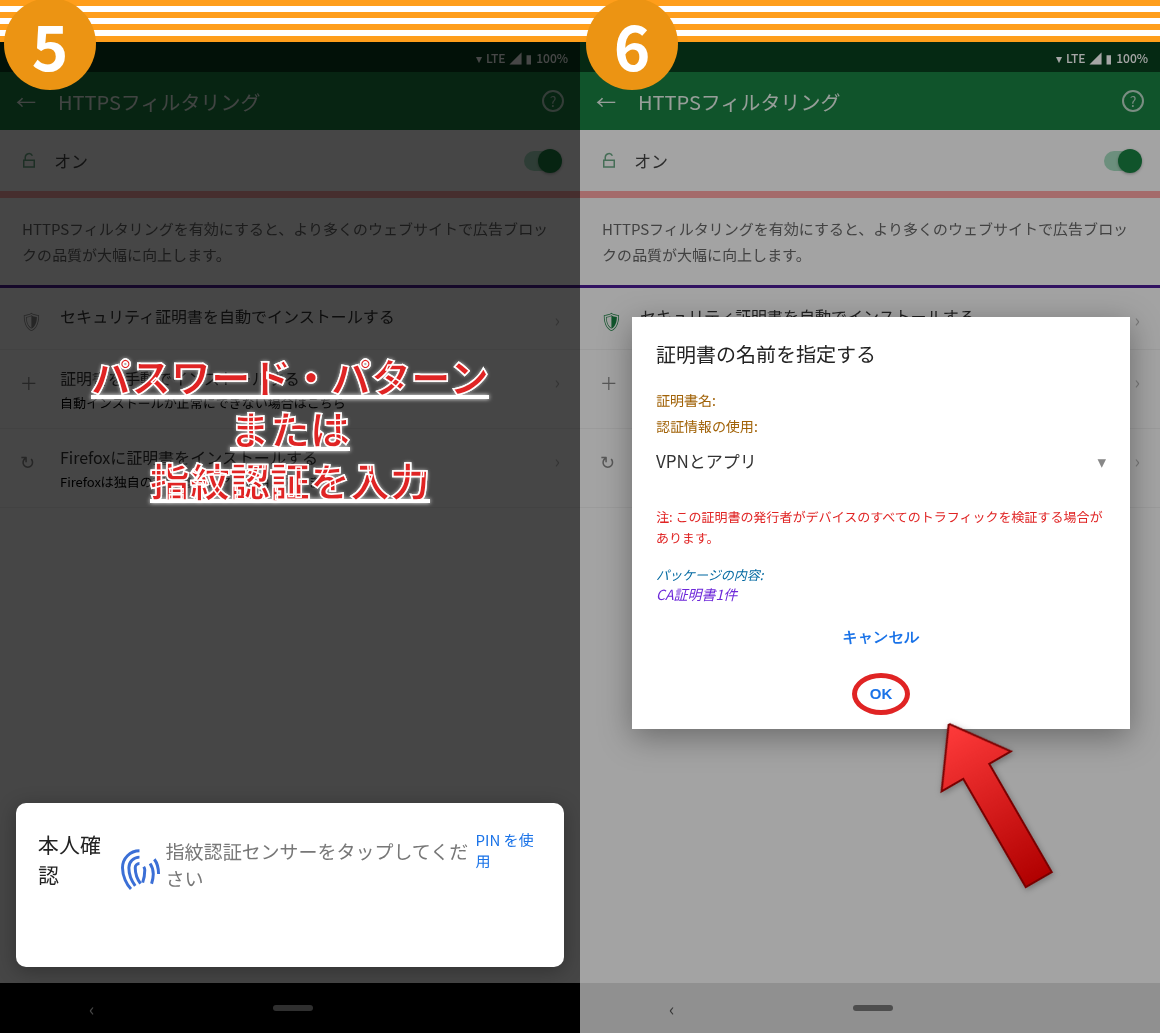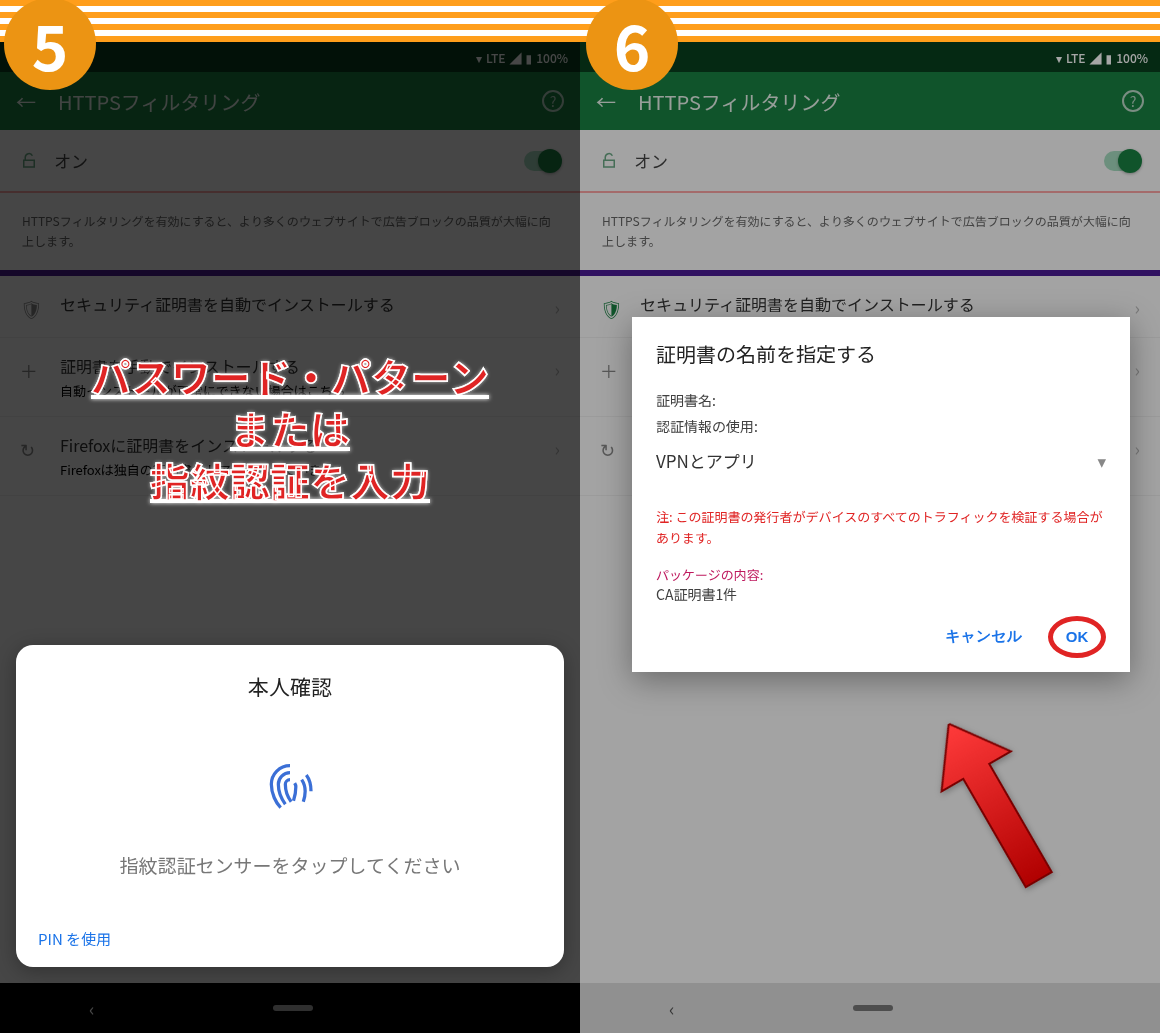--- a/index.html
+++ b/index.html
@@ -28,78 +28,78 @@
     font-size:20px; font-weight:400;
   }
   .header .spacer { flex:1; }
   .help-icon {
     width:22px; height:22px; border:2px solid #bcd9c8; border-radius:50%;
     display:flex; align-items:center; justify-content:center; font-size:14px; color:#bcd9c8;
   }
   .content { background:#fafafa; height:calc(100% - 88px - 50px); position:relative; }
   .toggle-row {
     display:flex; align-items:center; padding:18px 20px; gap:16px;
-    color:#444; font-size:17px; border-bottom:2px solid #fca5a5;
+    color:#444; font-size:17px; border-bottom:7px solid #fca5a5;
   }
   .lock-icon { width:18px; height:18px; color:#6aa884; }
   .switch {
     width:36px; height:20px; background:#a7dcc0; border-radius:10px; position:relative; margin-left:auto;
   }
   .switch::after{
     content:""; position:absolute; right:-2px; top:-2px;
     width:24px; height:24px; background:#1a8243; border-radius:50%;
     box-shadow:0 1px 3px rgba(0,0,0,.3);
   }
-  .desc { padding:18px 22px; color:#666; font-size:12px; line-height:1.7; border-bottom:6px solid #4c1d95;}
+  .desc { padding:18px 22px; color:#666; font-size:15px; line-height:1.7; border-bottom:3px solid #4c1d95;}
   .item {
     display:flex; align-items:flex-start; padding:16px 20px; gap:18px;
     border-bottom:1px solid #eee; color:#444;
   }
   .item .icn { width:22px; margin-top:3px; color:#888; font-size:18px; flex-shrink:0; }
   .item .t1 { font-size:16px; color:#333; }
   .item .t2 { font-size:13px; color:#000000; margin-top:3px; }
   .item .chev { margin-left:auto; color:#bbb; font-size:18px; margin-top:2px; }
   .navbar {
     position:absolute; bottom:0; left:0; right:0; height:50px;
     background:#000; display:flex; justify-content:space-around; align-items:center;
   }
   .navbar .nb { color:#fff; font-size:18px; }
   .navbar .pill { width:40px; height:6px; background:#aaa; border-radius:3px; }
 
   
   .dim { position:absolute; inset:0; background:rgba(0,0,0,.72); }
   .light-dim { position:absolute; inset:0; background:rgba(0,0,0,.35); }
   .sheet {
     position:absolute; left:16px; right:16px; bottom:66px;
-    background:#fff; border-radius:17px; padding:26px 22px 18px;
-    display:flex; flex-direction:column; align-items:center;
+    background:#fff; border-radius:10px; padding:26px 22px 18px;
+    display:flex; align-items:center;
     box-shadow:0 4px 20px rgba(0,0,0,.3);
   }
   .sheet-title { font-size:21px; color:#222; margin-bottom:60px; }
   .fingerprint { width:56px; height:56px; margin-bottom:34px; }
   .sheet-sub { font-size:19px; color:#777; margin-bottom:50px; }
   .sheet-link { align-self:flex-start; color:#1a73e8; font-size:15px; font-weight:400; }
 
   .dialog {
     position:absolute; left:52px; right:30px; top:275px;
     background:#fff; border-radius:0; padding:22px 24px 14px;
     box-shadow:0 8px 30px rgba(0,0,0,.35);
   }
   .dlg-title { font-size:20px; color:#222; margin-bottom:22px; }
-  .dlg-label { font-size:14px; color:#404040; margin-bottom:6px; }
+  .dlg-label { font-size:14px; color:#a16207; margin-bottom:6px; }
   .dlg-input {
     width:100%; border:none; border-bottom:1px solid #ccc; font-size:17px;
     padding:6px 0 6px; color:#222; outline:none; margin-bottom:22px;
   }
   .dlg-select { display:flex; justify-content:space-between; align-items:center;
     font-size:17px; color:#333; padding:6px 0; margin-bottom:28px; }
   .dlg-warn { color:#e02424; font-size:13px; line-height:1.6; margin-bottom:16px; }
-  .dlg-meta1 { font-size:13px; color:#be185d; }
-  .dlg-meta2 { font-size:14px; color:#404040; margin-bottom:12px; }
-  .dlg-actions { display:flex; justify-content:flex-end; gap:26px; align-items:center; }
+  .dlg-meta1 { font-size:13px; color:#0369a1;font-style:italic; }
+  .dlg-meta2 { font-size:14px; color:#6d28d9; margin-bottom:24px;font-style:italic; }
+  .dlg-actions { display:flex; justify-content:flex-end; gap:26px; align-items:center;flex-direction:column; }
   .dlg-btn { color:#1a73e8; font-size:15px; font-weight:600; background:none; border:none; }
   .ok-circle {
     border:5px solid #e02424; border-radius:50%;
     width:58px; height:42px; display:flex; align-items:center; justify-content:center;
   }
 
   .badge {
     position:absolute; width:92px; height:92px; border-radius:50%;
     background:#ec9413; color:#fff; font-size:62px; font-weight:700;
     display:flex; align-items:center; justify-content:center;

